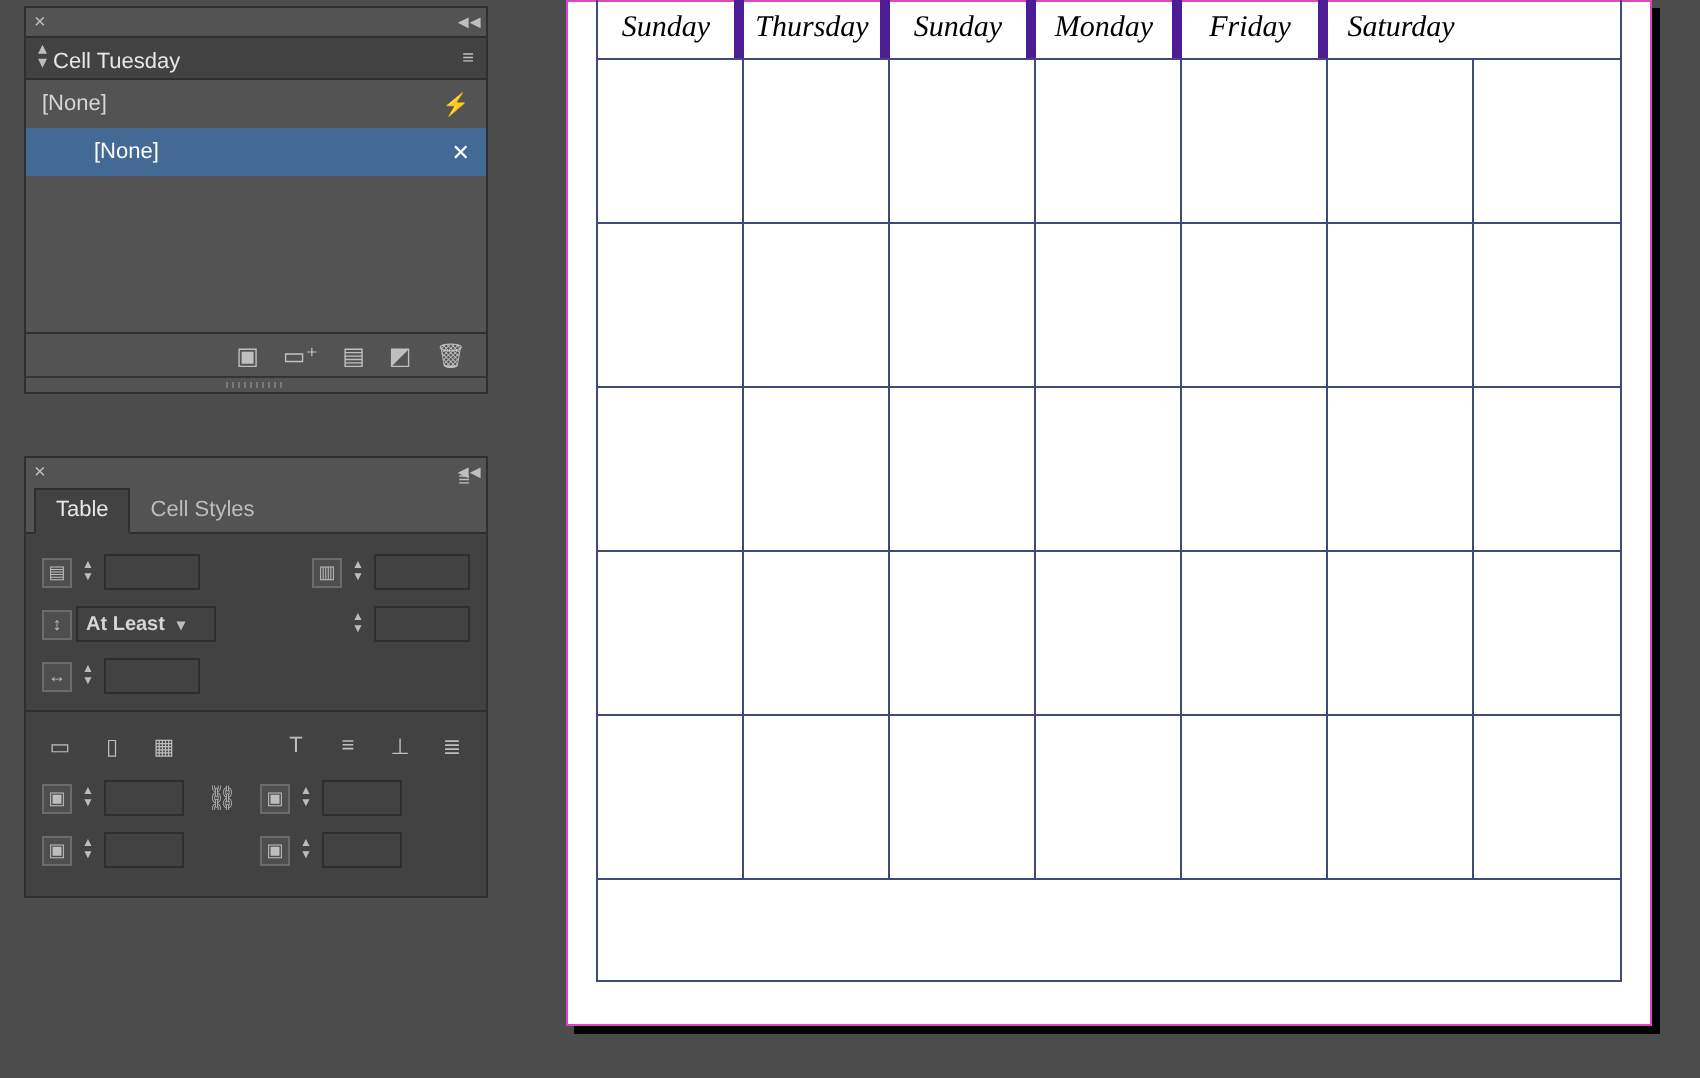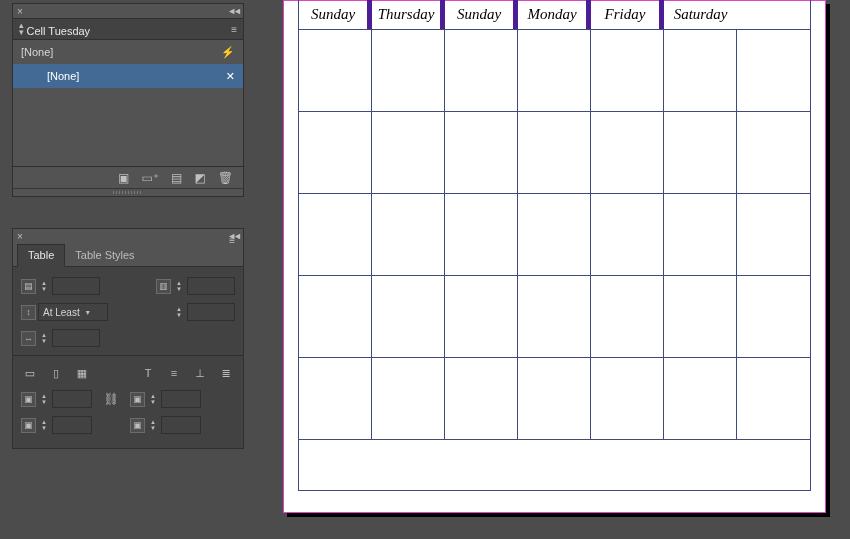--- a/index.html
+++ b/index.html
@@ -59,21 +59,21 @@
     display:inline-flex; align-items:center; justify-content:center; font-size:9px; color:#bdbdbd;
   }
   .stepper {
     display:flex; flex-direction:column; justify-content:center; gap:0;
     width:12px; height:18px;
   }
   .stepper span { font-size:6px; line-height:6px; color:#bdbdbd; text-align:center; }
   .num-field {
     width:48px; height:18px; background:#424242; border:1px solid #2f2f2f; display:inline-block;
   }
-  .wide-field { width:70px; }
+  .wide-field { width:70px;font-weight:bold; }
   .dropdown {
     height:18px; background:#424242; border:1px solid #2f2f2f; display:flex;
     align-items:center; padding:0 4px; font-size:10px; color:#d6d6d6; gap:6px;
   }
   .dropdown .chev { font-size:8px; color:#bdbdbd; }
   .sep-row { display:flex; align-items:center; gap:8px; height:26px; }
   .align-btn { width:18px; height:14px; display:inline-flex; align-items:center; justify-content:center; font-size:11px; color:#bdbdbd; }
   .link-icon { width:18px; text-align:center; color:#bdbdbd; font-size:12px; }
   
   .divider { height:1px; background:#2f2f2f; margin:4px -8px; }
@@ -148,21 +148,21 @@
   <div class="panel-grip"></div>
 </div>
 
 <div class="panel" style="top:228px;">
   <div class="panel-top-bar">
     <span class="close-x">×</span>
     <span class="collapse-arrows">◄◄</span>
   </div>
   <div class="tabs">
     <div class="tab active">Table</div>
-    <div class="tab">Table Styles</div>
+    <div class="tab">Cell Styles</div>
     <span class="menu-icon" style="right:8px;top:6px;position:absolute;">≡</span>
   </div>
   <div class="table-body">
 
     <div class="trow">
       <div class="cell">
         <span class="stub-icon">▤</span>
         <div class="stepper">
             <span>▲</span>
             <span>▼</span>

